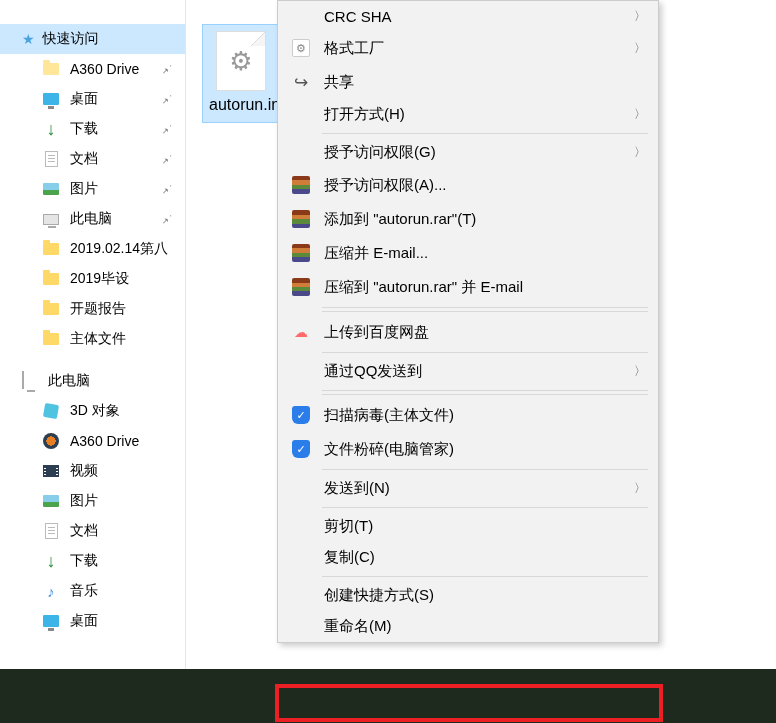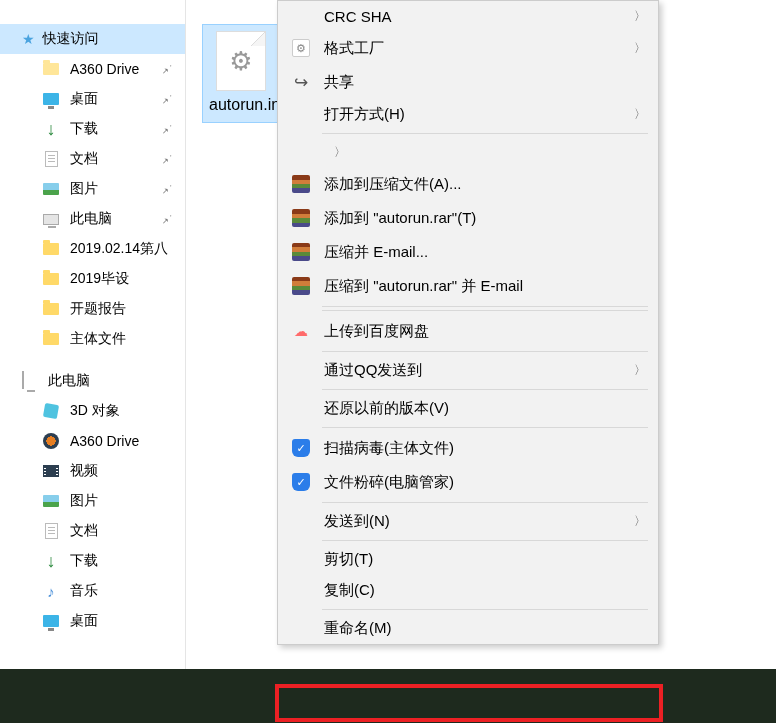--- a/index.html
+++ b/index.html
@@ -259,27 +259,28 @@
       <span class="menu-label">共享</span>
     </div>
     <div class="menu-item">
       <span class="menu-icon-spacer"></span>
       <span class="menu-label">打开方式(H)</span>
       <span class="menu-arrow">〉</span>
     </div>
     <div class="menu-separator"></div>
     <div class="menu-item">
       <span class="menu-icon-spacer"></span>
+      <span class="menu-label">授予访问权限(G)</span>
       <span class="menu-arrow">〉</span>
     </div>
     <div class="menu-item">
       <span class="menu-icon">
         <span class="rar-icon"></span>
       </span>
-      <span class="menu-label">添加到压缩文件(A)...</span>
+      <span class="menu-label">授予访问权限(A)...</span>
     </div>
     <div class="menu-item">
       <span class="menu-icon">
         <span class="rar-icon"></span>
       </span>
       <span class="menu-label">添加到 "autorun.rar"(T)</span>
     </div>
     <div class="menu-item">
       <span class="menu-icon">
         <span class="rar-icon"></span>
@@ -300,24 +301,20 @@
       </span>
       <span class="menu-label">上传到百度网盘</span>
     </div>
     <div class="menu-separator"></div>
     <div class="menu-item">
       <span class="menu-icon-spacer"></span>
       <span class="menu-label">通过QQ发送到</span>
       <span class="menu-arrow">〉</span>
     </div>
     <div class="menu-separator"></div>
-    <div class="menu-item">
-      <span class="menu-icon-spacer"></span>
-      <span class="menu-label">还原以前的版本(V)</span>
-    </div>
     <div class="menu-separator"></div>
     <div class="menu-item">
       <span class="menu-icon">
         <span class="shield-blue">✓</span>
       </span>
       <span class="menu-label">扫描病毒(主体文件)</span>
     </div>
     <div class="menu-item">
       <span class="menu-icon">
         <span class="shield-blue">✓</span>
@@ -335,17 +332,21 @@
       <span class="menu-icon-spacer"></span>
       <span class="menu-label">剪切(T)</span>
     </div>
     <div class="menu-item">
       <span class="menu-icon-spacer"></span>
       <span class="menu-label">复制(C)</span>
     </div>
     <div class="menu-separator"></div>
     <div class="menu-item">
       <span class="menu-icon-spacer"></span>
+      <span class="menu-label">创建快捷方式(S)</span>
+    </div>
+    <div class="menu-item">
+      <span class="menu-icon-spacer"></span>
       <span class="menu-label">重命名(M)</span>
     </div>
   </div>
 
 <div class="red-highlight" style="left:275px; top:684px; width:388px; height:38px;"></div>
 
 </body></html>

